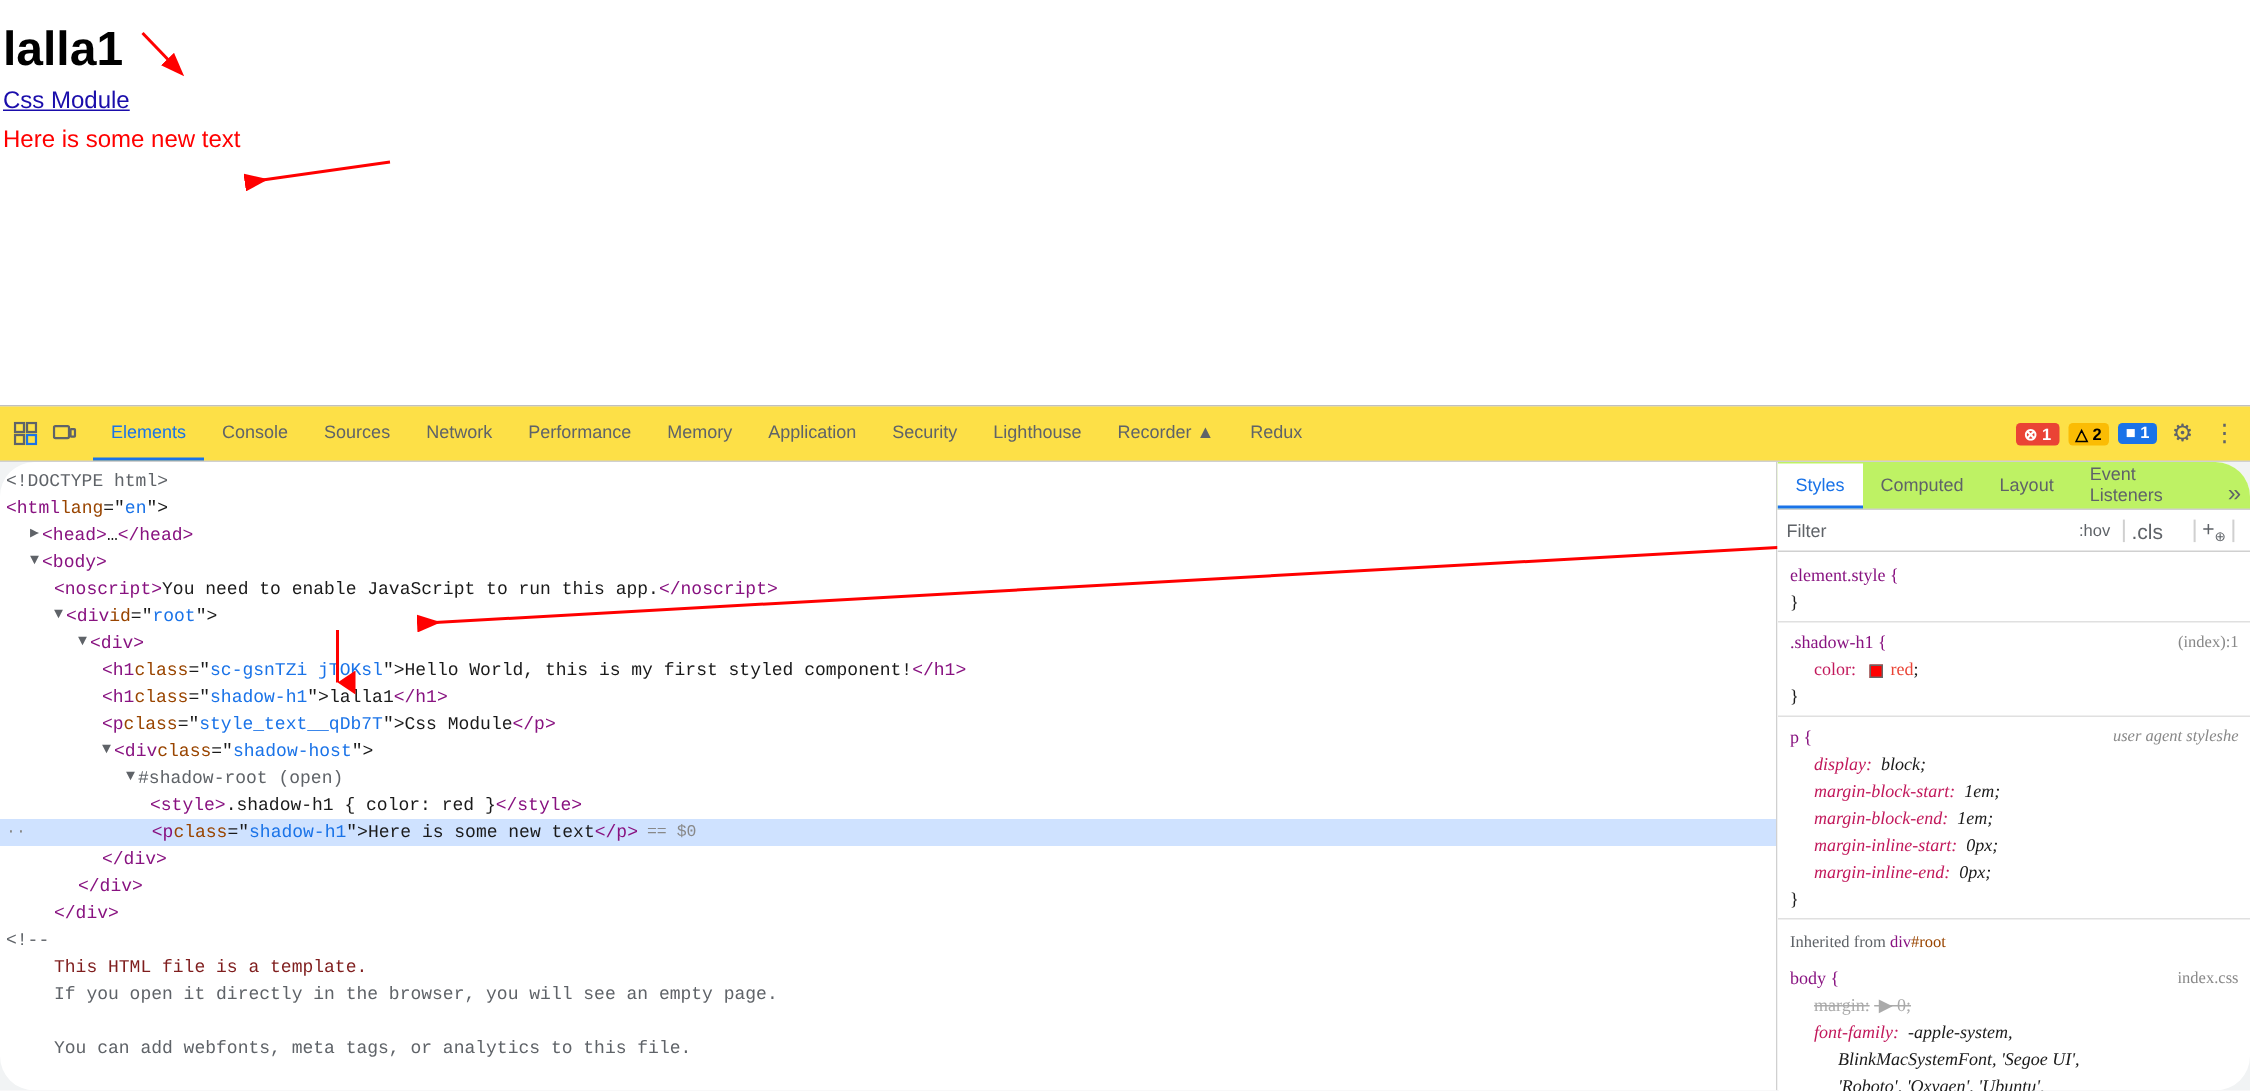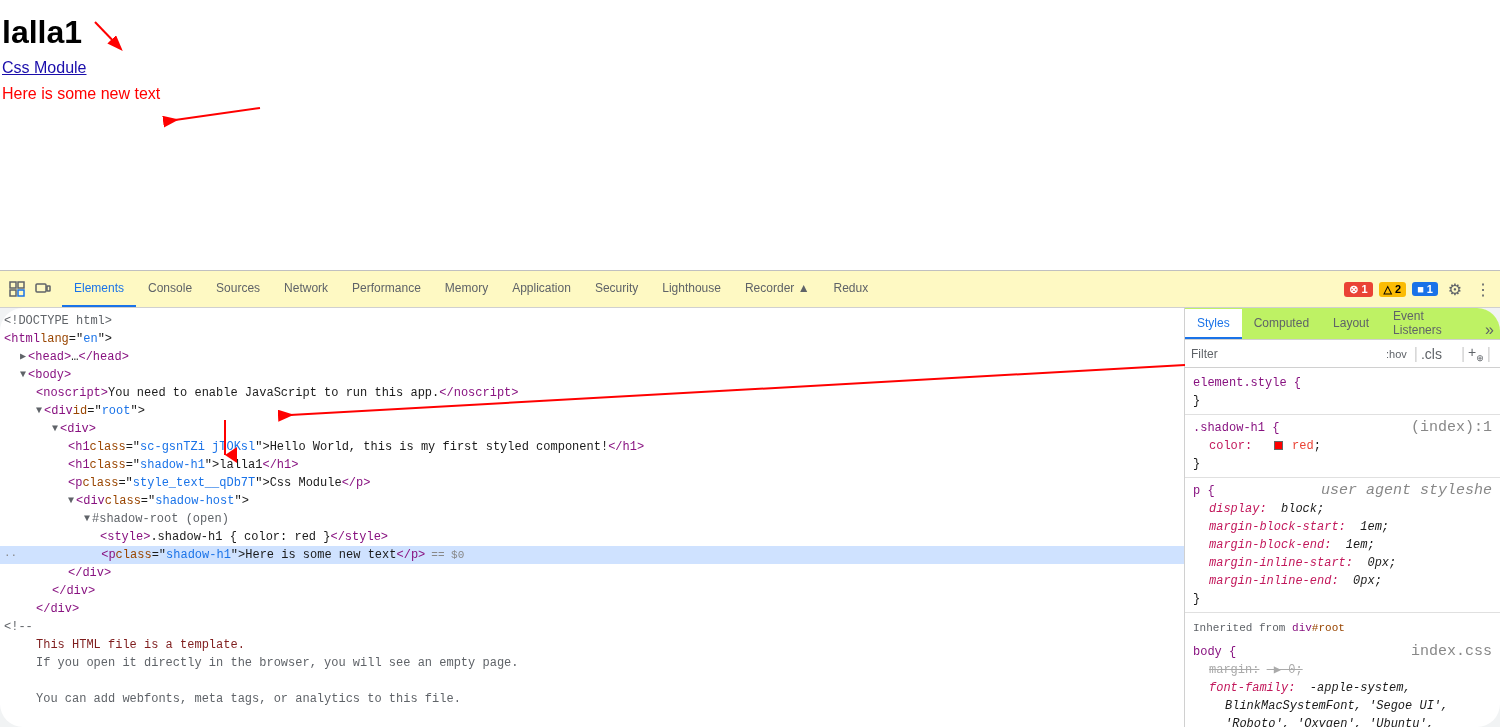--- a/index.html
+++ b/index.html
@@ -51,21 +51,21 @@
       background: #f1f3f4;
       border-top: 1px solid #c0c0c0;
       display: flex;
       flex-direction: column;
     }
 
     
     .devtools-toolbar {
       display: flex;
       align-items: center;
-      background: #fef9c3;
+      background: #fde047;
       border-bottom: 1px solid #d0d0d0;
       height: 25px;
       padding: 18px 6px;
       flex-shrink: 0;
     }
     .toolbar-icons {
       display: flex;
       align-items: center;
       gap: 4px;
       margin-right: 8px;
@@ -218,41 +218,41 @@
     }
     .filter-hov { font-size: 11px; color: #5f6368; margin-right: 4px; }
     .filter-cls { font-size: 14px; color: #5f6368; margin-right: 16px; }
     .filter-plus { font-size: 14px; color: #5f6368; cursor: pointer; }
 
     
     .styles-content {
       flex: 1;
       overflow: auto;
       padding: 4px 0;
-      font-family: Liberation Mono, monospace;
+      font-family: Liberation Serif, serif;
       font-size: 12px;
       line-height: 18px;
     }
     .style-block {
       padding: 2px 8px;
     }
     .style-selector { color: #881280; }
     .style-brace { color: #1a1a1a; }
     .style-prop { color: #1a1a1a; margin-left: 16px; }
     .style-prop-name { color: #c2185b; }
     .style-prop-value-red { color: #ea4335; }
     .style-color-swatch {
       display: inline-block;
       width: 9px; height: 9px;
       background: red;
       border: 1px solid #666;
       margin-right: 2px;
       vertical-align: middle;
     }
-    .style-source { float: right; color: #888; font-size: 15px; }
+    .style-source { float: right; color: #888; font-size: 11px; }
     .inherited-header {
       padding: 4px 8px;
       font-size: 11px;
       color: #5f6368;
     }
     .style-prop-italic { font-style: italic; color: #c2185b; margin-left: 16px; }
     .style-prop-value-italic { font-style: italic; color: #1a1a1a; }
     .ua-comment { color: #888; font-style: italic; }
     .strikethrough { text-decoration: line-through; color: #aaa; }
   </style>

